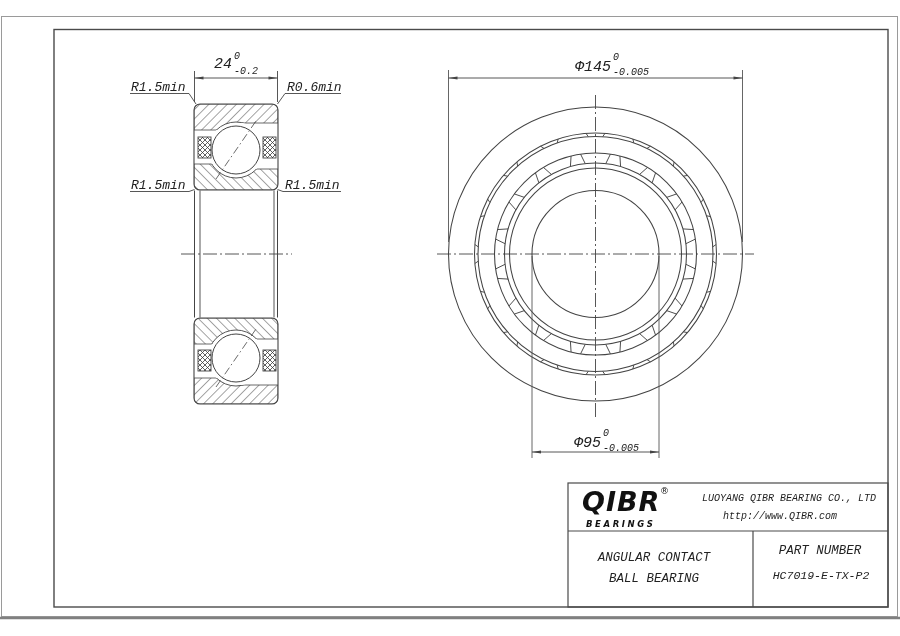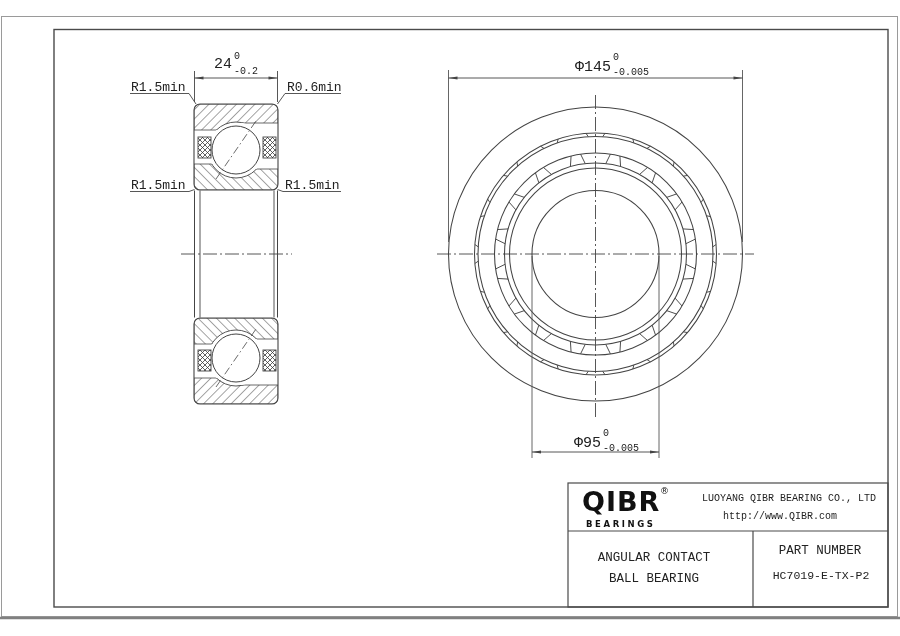--- a/index.html
+++ b/index.html
@@ -1,17 +1,17 @@
 <!DOCTYPE html>
 <html><head>
 <meta charset="utf-8">
 <style>
   html,body{margin:0;padding:0;background:#fff;}
   .sheet{position:relative;width:900px;height:636px;background:#fff;overflow:hidden;
-         font-family:"Liberation Mono","DejaVu Sans Mono",monospace;}
+         font-family:"Liberation Mono","DejaVu Sans Mono",monospace;font-style:italic;}
   svg{display:block;}
   text{fill:#222;}
   .dim-main{font-size:15px;font-family:"Liberation Mono","DejaVu Sans Mono",monospace;}
   .dim-tol{font-size:10px;font-family:"Liberation Mono","DejaVu Sans Mono",monospace;}
   .rlabel{font-size:13px;font-family:"Liberation Mono","DejaVu Sans Mono",monospace;}
   .tb-small{font-size:10px;}
   .tb-mid{font-size:12.5px;}
   .tb-part{font-size:11.5px;}
   .logo-main{font-family:"DejaVu Sans","Liberation Sans",sans-serif;font-weight:bold;
              font-size:27px;letter-spacing:1px;fill:#111;}

